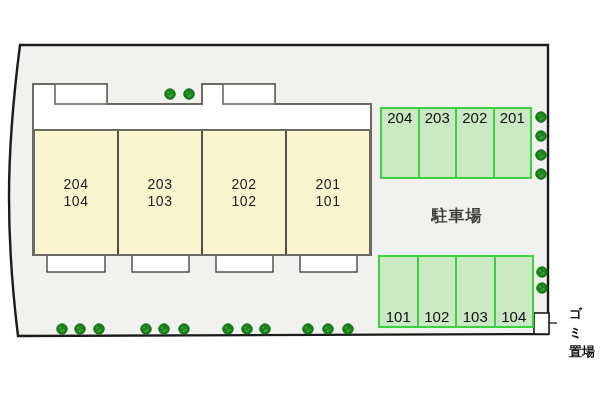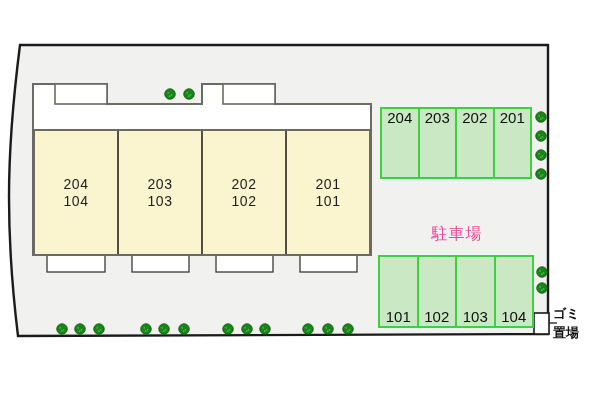--- a/index.html
+++ b/index.html
@@ -32,28 +32,28 @@
   .stall {
     flex:1; display:flex; justify-content:center;
     font-size:15px; color:#101010; border-right:2px solid #3fd03f; letter-spacing:0px;
   }
   .stall:last-child { border-right:none; }
   .parking-top .stall { align-items:flex-start; padding-top:0px; }
   .parking-bottom .stall { align-items:flex-end; padding-bottom:1px; }
 
   
   .lot-label {
-    position:absolute; left:407px; top:224px; width:100px; text-align:center;
-    font-size:16px; font-weight:400; color:#ec4899; letter-spacing:1px;
+    position:absolute; left:407px; top:206px; width:100px; text-align:center;
+    font-size:16px; font-weight:700; color:#404040; letter-spacing:1px;
   }
   .garbage-label {
     position:absolute; left:553px; top:305px; width:42px;
     font-size:13px; font-weight:600; line-height:1.45; color:#111; text-align:left;
   }
-  .garbage-label span { display:block; }
+  .garbage-label span { display:block;margin-left:16px; }
 </style>
 </head>
 <body>
 
 <div class="canvas">
 
   <svg class="layer" viewBox="0 0 600 400">
 
     <path d="M20,45 L548,45 L548,334 L18,336 C13,295 9,245 9,197 C9,148 14,92 20,45 Z" fill="#f1f1ef" stroke="#1b1b1b" stroke-width="2.4"></path>
 

